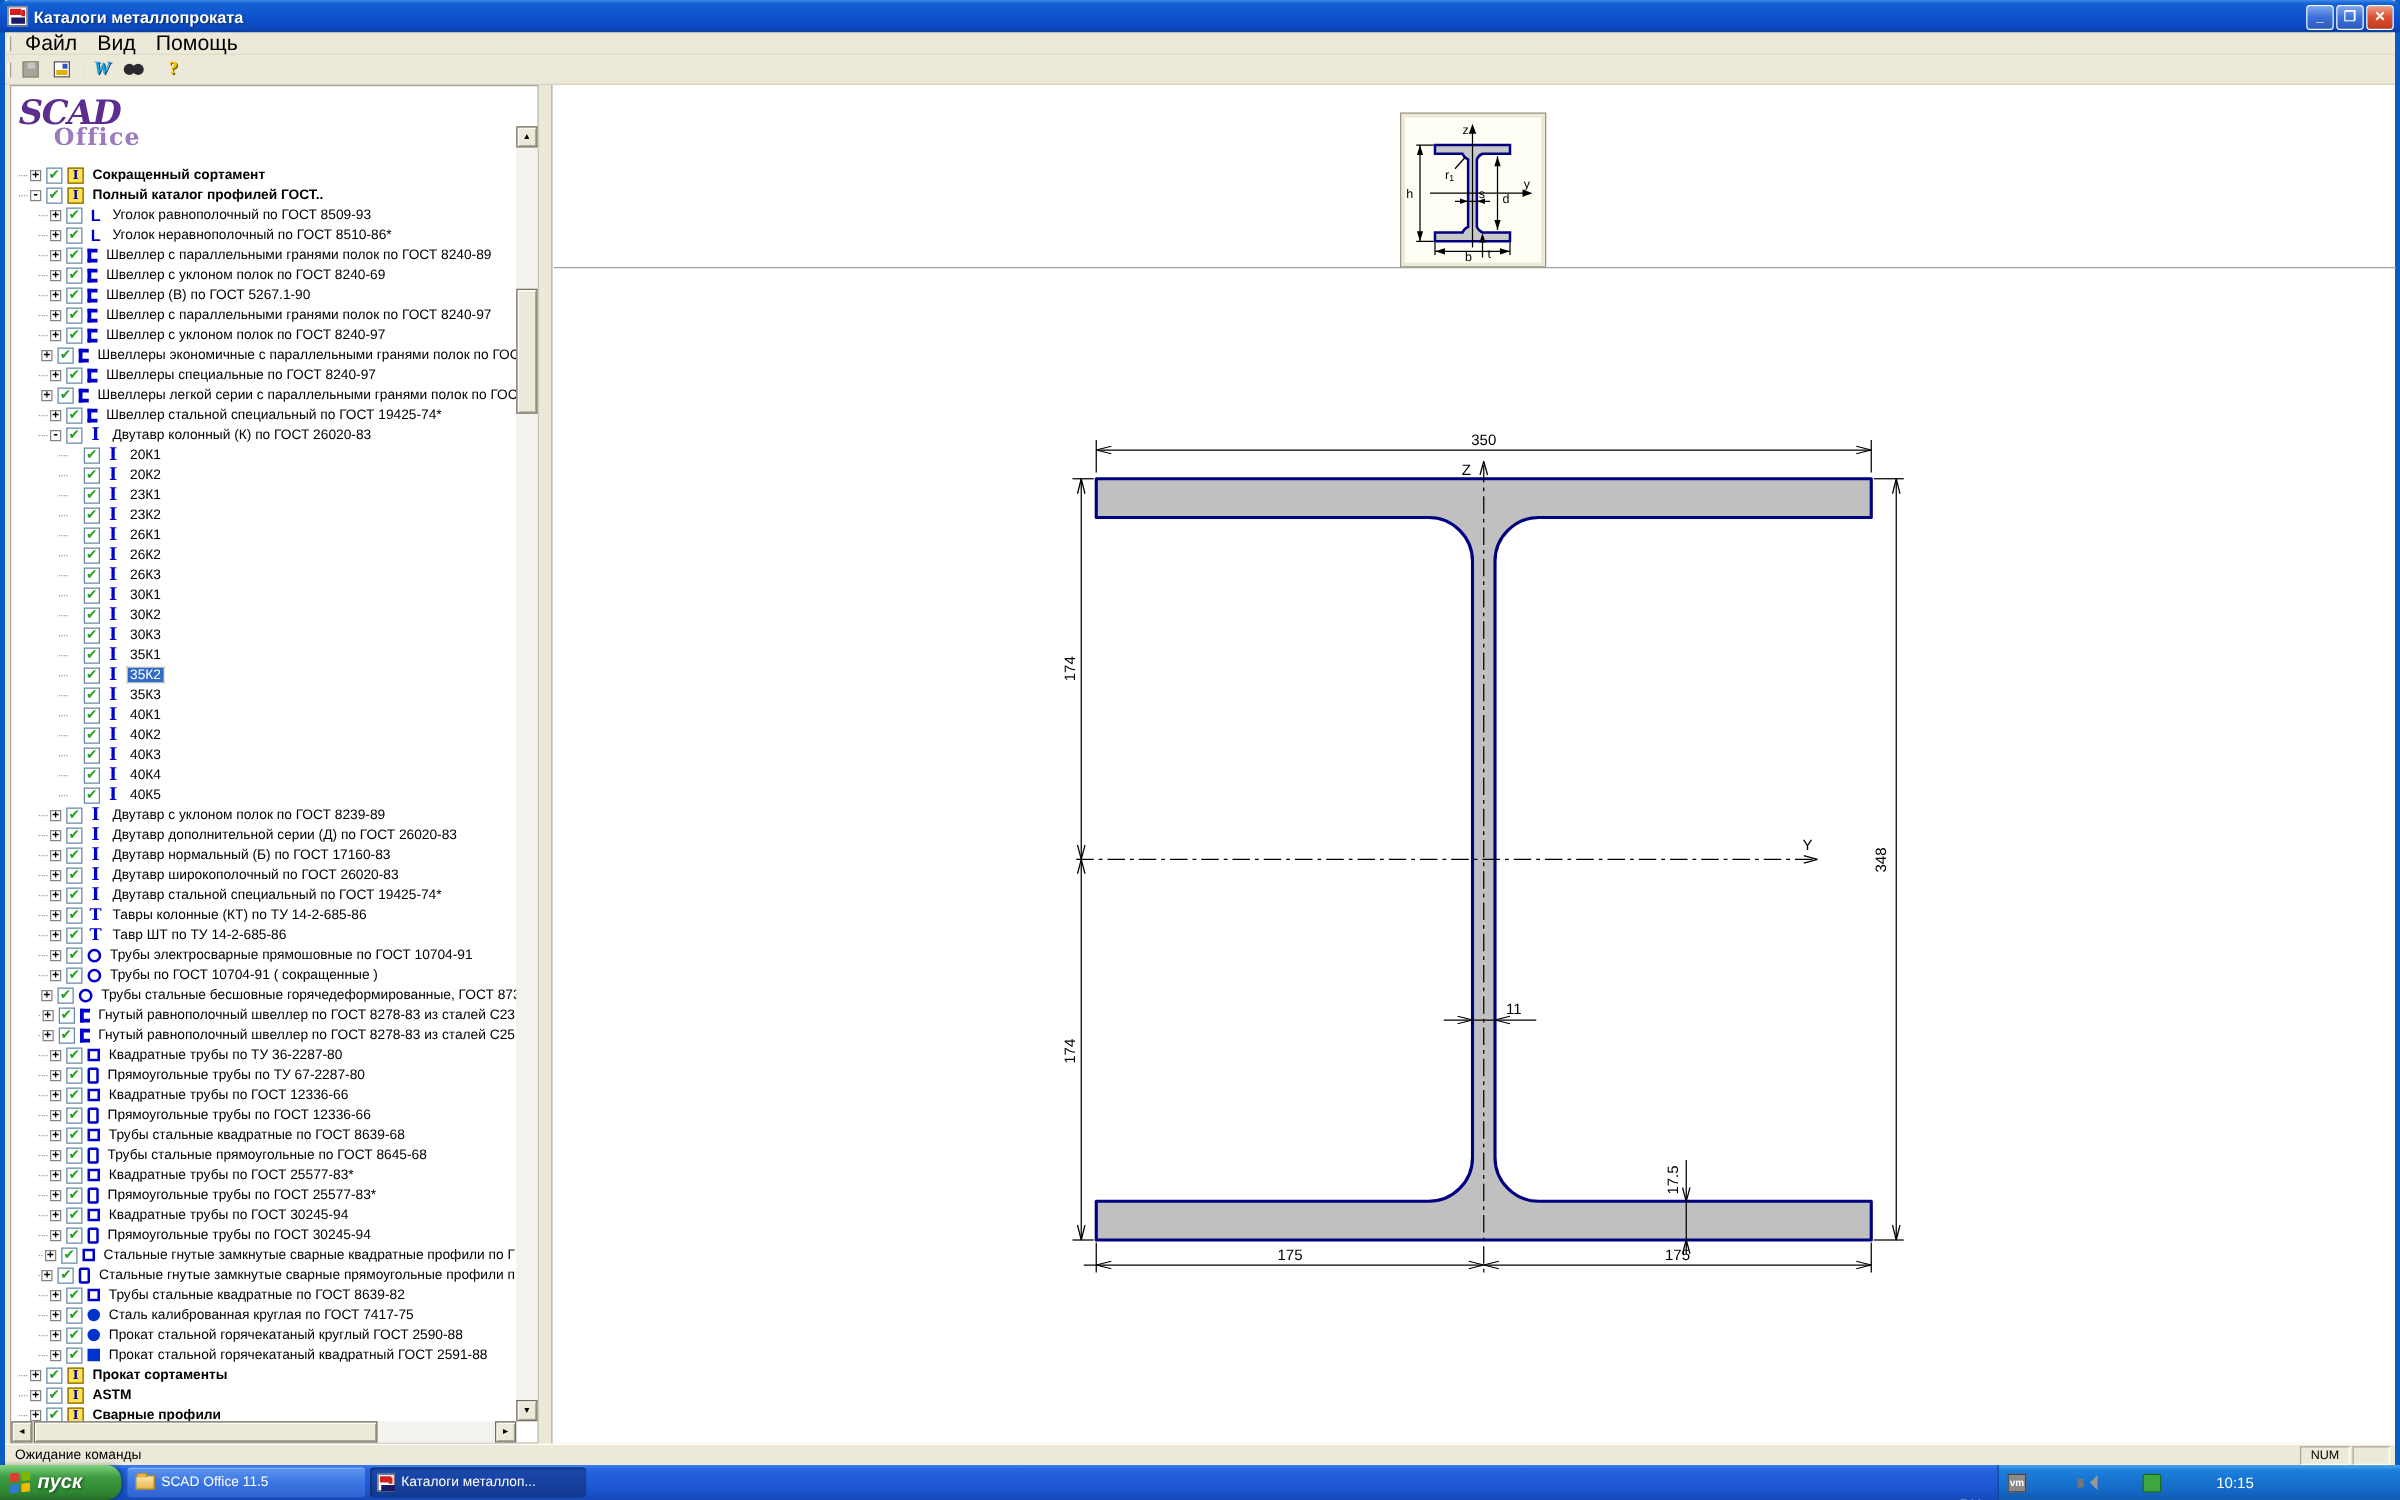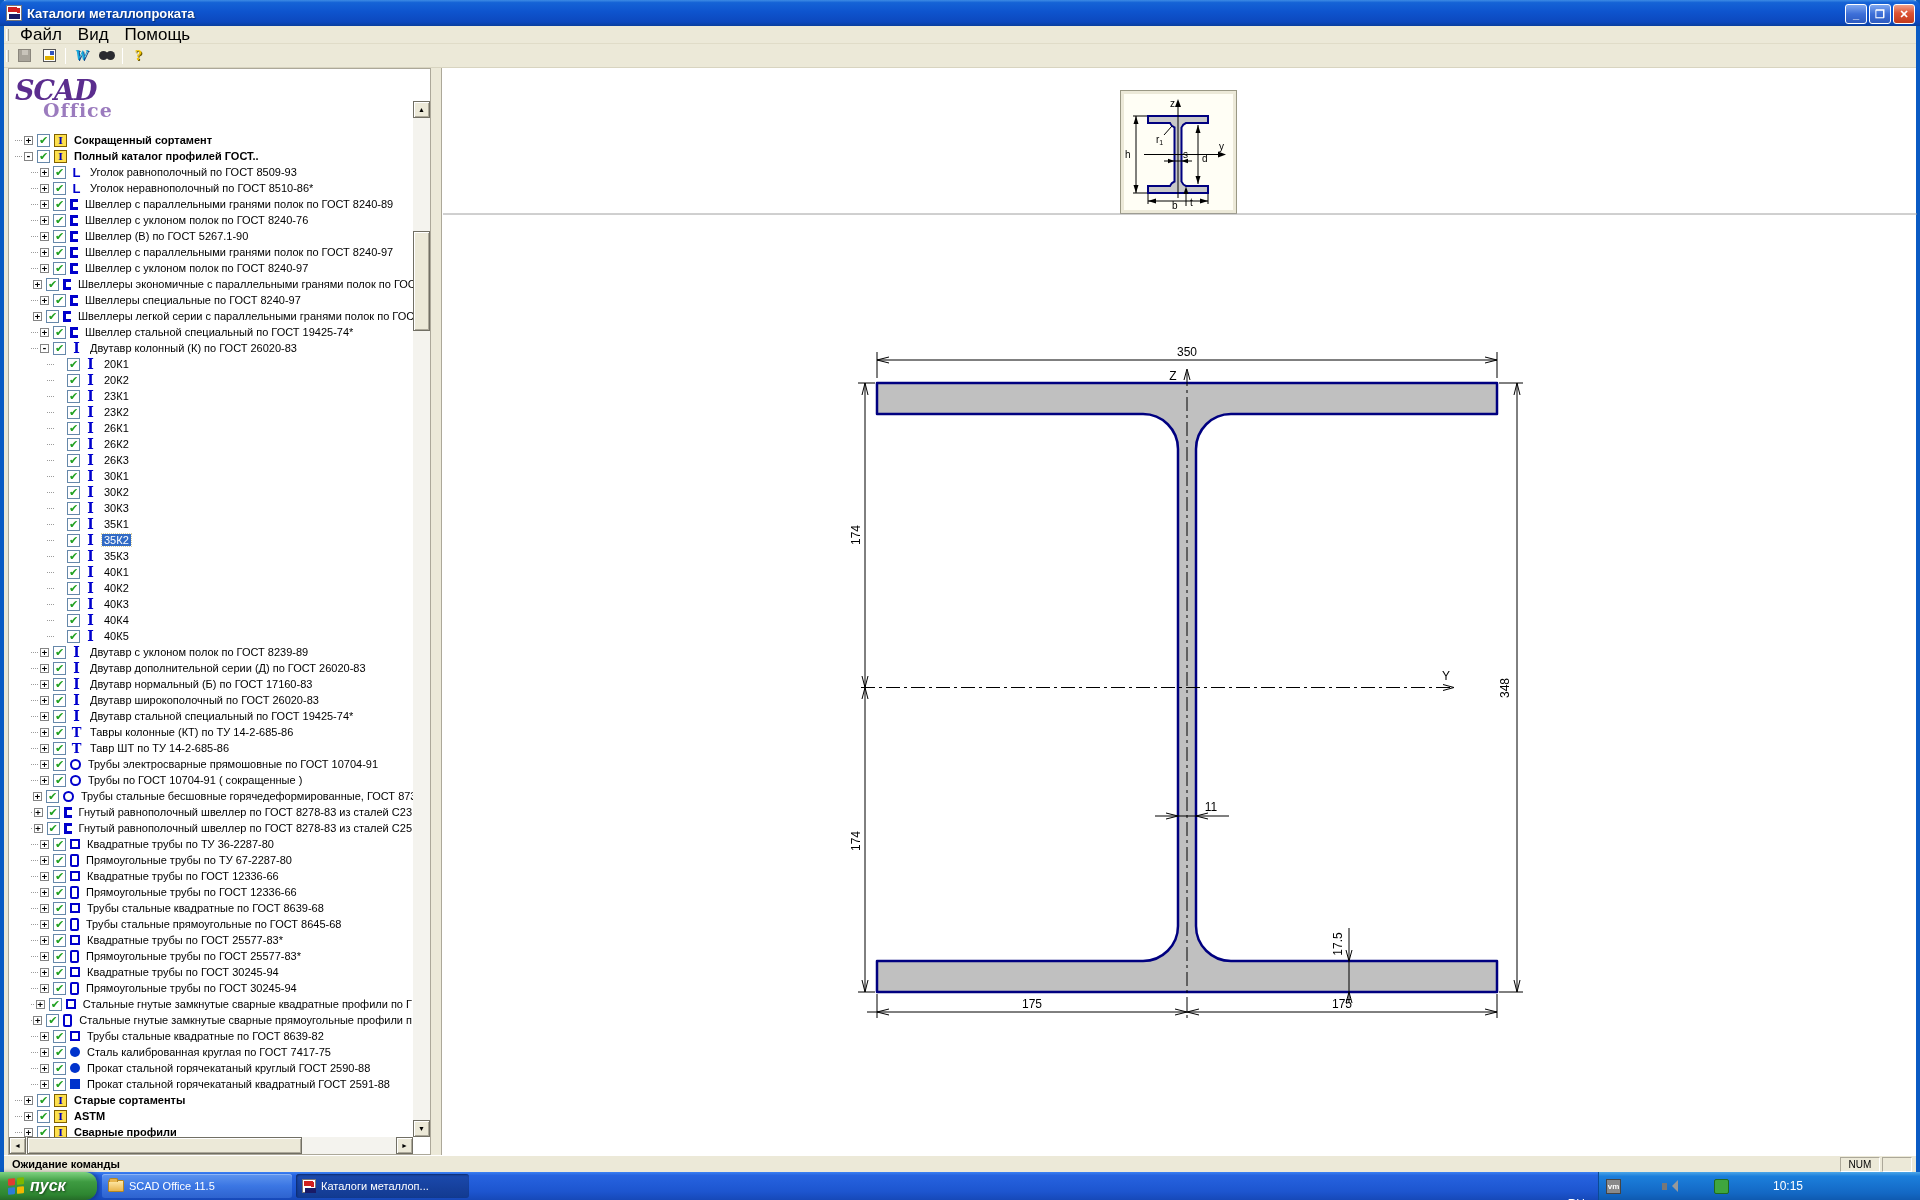--- a/index.html
+++ b/index.html
@@ -75,21 +75,21 @@
   .hscroll .left{position:absolute;left:0;top:0;width:17px;height:17px;}
   .hscroll .right{position:absolute;right:0;top:0;width:17px;height:17px;}
   .hscroll .thumb{position:absolute;left:18px;top:0;width:275px;height:17px;}
   .splitter{position:absolute;left:427px;top:0;width:10px;height:1087px;background:#ECE9D8;}
   .rightpanel{position:absolute;left:437px;top:0;width:1475px;height:1087px;background:#fff;border-left:1px solid #ACA899;}
   
   .preview{position:absolute;left:678px;top:22px;width:117px;height:124px;background:#ECE9D8;border:1px solid #9A9884;padding:3px;}
   .preview .inner{width:109px;height:116px;background:#FFFEF5;}
   
   .statusbar{position:absolute;left:0;top:1155px;width:1912px;height:17px;background:#ECE9D8;border-top:1px solid #fff;font-size:11px;color:#000;}
-  .status-text{position:absolute;left:8px;top:2px;font-weight:bold;}
+  .status-text{position:absolute;left:8px;top:2px;}
   .status-cell{position:absolute;top:1px;height:15px;border:1px solid;border-color:#ACA899 #fff #fff #ACA899;font-size:10px;text-align:center;line-height:14px;}
   .cell-num{left:1836px;width:40px;}
   .cell-x{left:1878px;width:30px;}
   
   .taskbar{position:absolute;left:0;top:1172px;width:1920px;height:28px;
       background:linear-gradient(180deg,#3C81F3 0%,#2663E0 12%,#1D55CF 70%,#1648B8 100%);}
   .startbtn{position:absolute;left:0;top:0;width:97px;height:28px;border-radius:0 12px 12px 0;
       background:linear-gradient(180deg,#7FD381 0%,#3E9B41 35%,#2E8631 80%,#256B28 100%);
       display:flex;align-items:center;color:#fff;font-weight:bold;font-style:italic;font-size:16px;
       text-shadow:1px 1px 2px #1C4A1E;box-shadow:2px 0 4px rgba(0,0,0,.35);}
@@ -206,21 +206,21 @@
               <span class="exp">+</span>
               <span class="cb">✔</span>
               <span class="ticon i-C"></span>
               <span class="tlabel">Швеллер с параллельными гранями полок по ГОСТ 8240-89</span>
             </div>
             <div class="trow" style="padding-left: 22px;">
               <span class="dot"></span>
               <span class="exp">+</span>
               <span class="cb">✔</span>
               <span class="ticon i-C"></span>
-              <span class="tlabel">Швеллер с уклоном полок по ГОСТ 8240-76</span>
+              <span class="tlabel">Швеллер с уклоном полок по ГОСТ 8240-69</span>
             </div>
             <div class="trow" style="padding-left: 22px;">
               <span class="dot"></span>
               <span class="exp">+</span>
               <span class="cb">✔</span>
               <span class="ticon i-C"></span>
               <span class="tlabel">Швеллер (В) по ГОСТ 5267.1-90</span>
             </div>
             <div class="trow" style="padding-left: 22px;">
               <span class="dot"></span>
@@ -591,21 +591,21 @@
               <span class="exp">+</span>
               <span class="cb">✔</span>
               <span class="ticon i-fs"></span>
               <span class="tlabel">Прокат стальной горячекатаный квадратный ГОСТ 2591-88</span>
             </div>
             <div class="trow" style="padding-left: 6px;">
               <span class="dot"></span>
               <span class="exp">+</span>
               <span class="cb">✔</span>
               <span class="ticon i-cat"></span>
-              <span class="tlabel b">Старые сортаменты</span>
+              <span class="tlabel b">Прокат сортаменты</span>
             </div>
             <div class="trow" style="padding-left: 6px;">
               <span class="dot"></span>
               <span class="exp">+</span>
               <span class="cb">✔</span>
               <span class="ticon i-cat"></span>
               <span class="tlabel b">ASTM</span>
             </div>
             <div class="trow" style="padding-left: 6px;">
               <span class="dot"></span>

